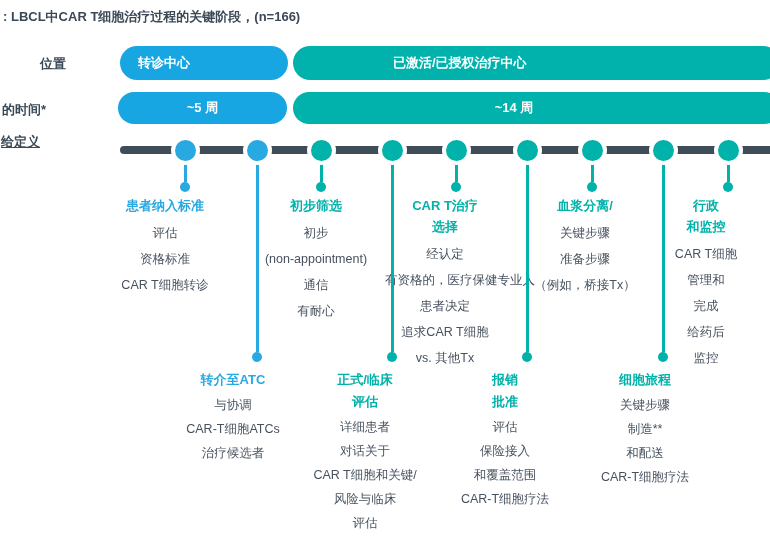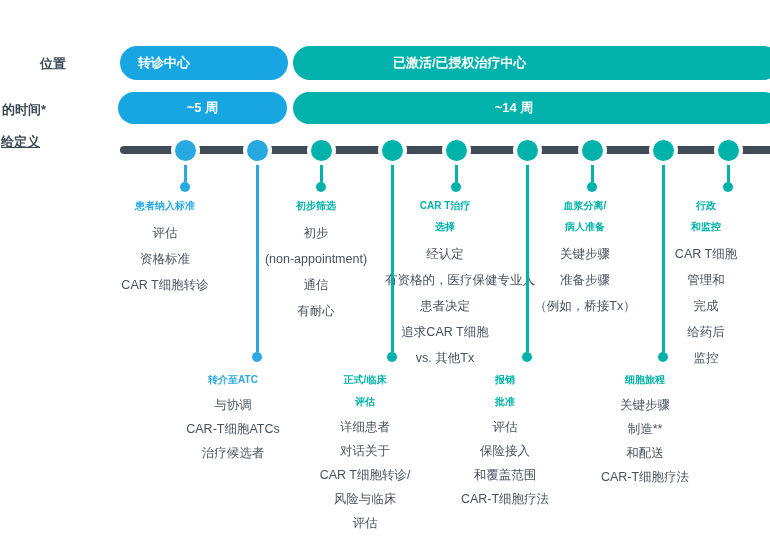--- a/index.html
+++ b/index.html
@@ -25,34 +25,35 @@
   .pill-r1-teal{left:293px;top:46px;width:487px;height:34px;justify-content:flex-start;padding-left:100px;}
   .pill-r2-blue{left:118px;top:92px;width:169px;height:32px;justify-content:center;}
   .pill-r2-teal{left:293px;top:92px;width:487px;height:32px;justify-content:center;padding-right:45px;}
   .tl-bar{position:absolute;left:120px;top:146px;width:650px;height:8px;background:#414c59;border-radius:4px 0 0 4px;z-index:1;}
   .tl-node{position:absolute;width:21px;height:21px;border-radius:50%;border:4px solid #ffffff;box-sizing:content-box;z-index:3;}
   .tl-stem{position:absolute;width:3px;z-index:2;}
   .tl-mini{position:absolute;width:10px;height:10px;border-radius:50%;z-index:2;}
   .c-blue{background:#29a9e2;}
   .c-teal{background:#00b2a9;}
   .group{position:absolute;text-align:center;}
-  .gtitle{font-size:10px;font-weight:bold;line-height:21px;white-space:nowrap;}
+  .gtitle{font-size:13px;font-weight:bold;line-height:21px;white-space:nowrap;}
   .lower .gtitle{line-height:22px;}
   .t-blue{color:#29a9e2;}
   .t-teal{color:#00b2a9;}
   .gbody{margin-top:4px;}
   .lower .gbody{margin-top:2px;}
   .gline{font-size:12.5px;line-height:26px;color:#47525f;white-space:nowrap;}
   .lower .gline{line-height:24px;}
 </style>
 </head>
 <body>
 
 <div class="canvas">
 
+  <div class="page-title">: LBCL中CAR T细胞治疗过程的关键阶段，(n=166)</div>
 
   <div class="rowlabel lbl-location">位置</div>
   <div class="rowlabel lbl-time">的时间*</div>
   <div class="rowlabel lbl-def">给定义</div>
 
   <div class="pill blue pill-r1-blue">
     <span>转诊中心</span>
   </div>
   <div class="pill teal pill-r1-teal">
     <span>已激活/已授权治疗中心</span>
@@ -119,21 +120,20 @@
         <div class="gbody">
           <div class="gline">经认定</div>
           <div class="gline">有资格的，医疗保健专业人</div>
           <div class="gline">患者决定</div>
           <div class="gline">追求CAR T细胞</div>
           <div class="gline">vs. 其他Tx</div>
         </div>
       </div>
       <div class="group upper" style="left: 530px; top: 195px; width: 110px;">
         <div class="gtitle t-teal">血浆分离/</div>
-        <div class="gtitle t-teal">病人准备</div>
         <div class="gbody">
           <div class="gline">关键步骤</div>
           <div class="gline">准备步骤</div>
           <div class="gline">（例如，桥接Tx）</div>
         </div>
       </div>
       <div class="group upper" style="left: 650px; top: 195px; width: 112px;">
         <div class="gtitle t-teal">行政</div>
         <div class="gtitle t-teal">和监控</div>
         <div class="gbody">
@@ -153,21 +153,21 @@
           <div class="gline">CAR-T细胞ATCs</div>
           <div class="gline">治疗候选者</div>
         </div>
       </div>
       <div class="group lower" style="left: 305px; top: 369px; width: 120px;">
         <div class="gtitle t-teal">正式/临床</div>
         <div class="gtitle t-teal">评估</div>
         <div class="gbody">
           <div class="gline">详细患者</div>
           <div class="gline">对话关于</div>
-          <div class="gline">CAR T细胞转诊/</div>
+          <div class="gline">CAR T细胞和关键/</div>
           <div class="gline">风险与临床</div>
           <div class="gline">评估</div>
         </div>
       </div>
       <div class="group lower" style="left: 445px; top: 369px; width: 120px;">
         <div class="gtitle t-teal">报销</div>
         <div class="gtitle t-teal">批准</div>
         <div class="gbody">
           <div class="gline">评估</div>
           <div class="gline">保险接入</div>

